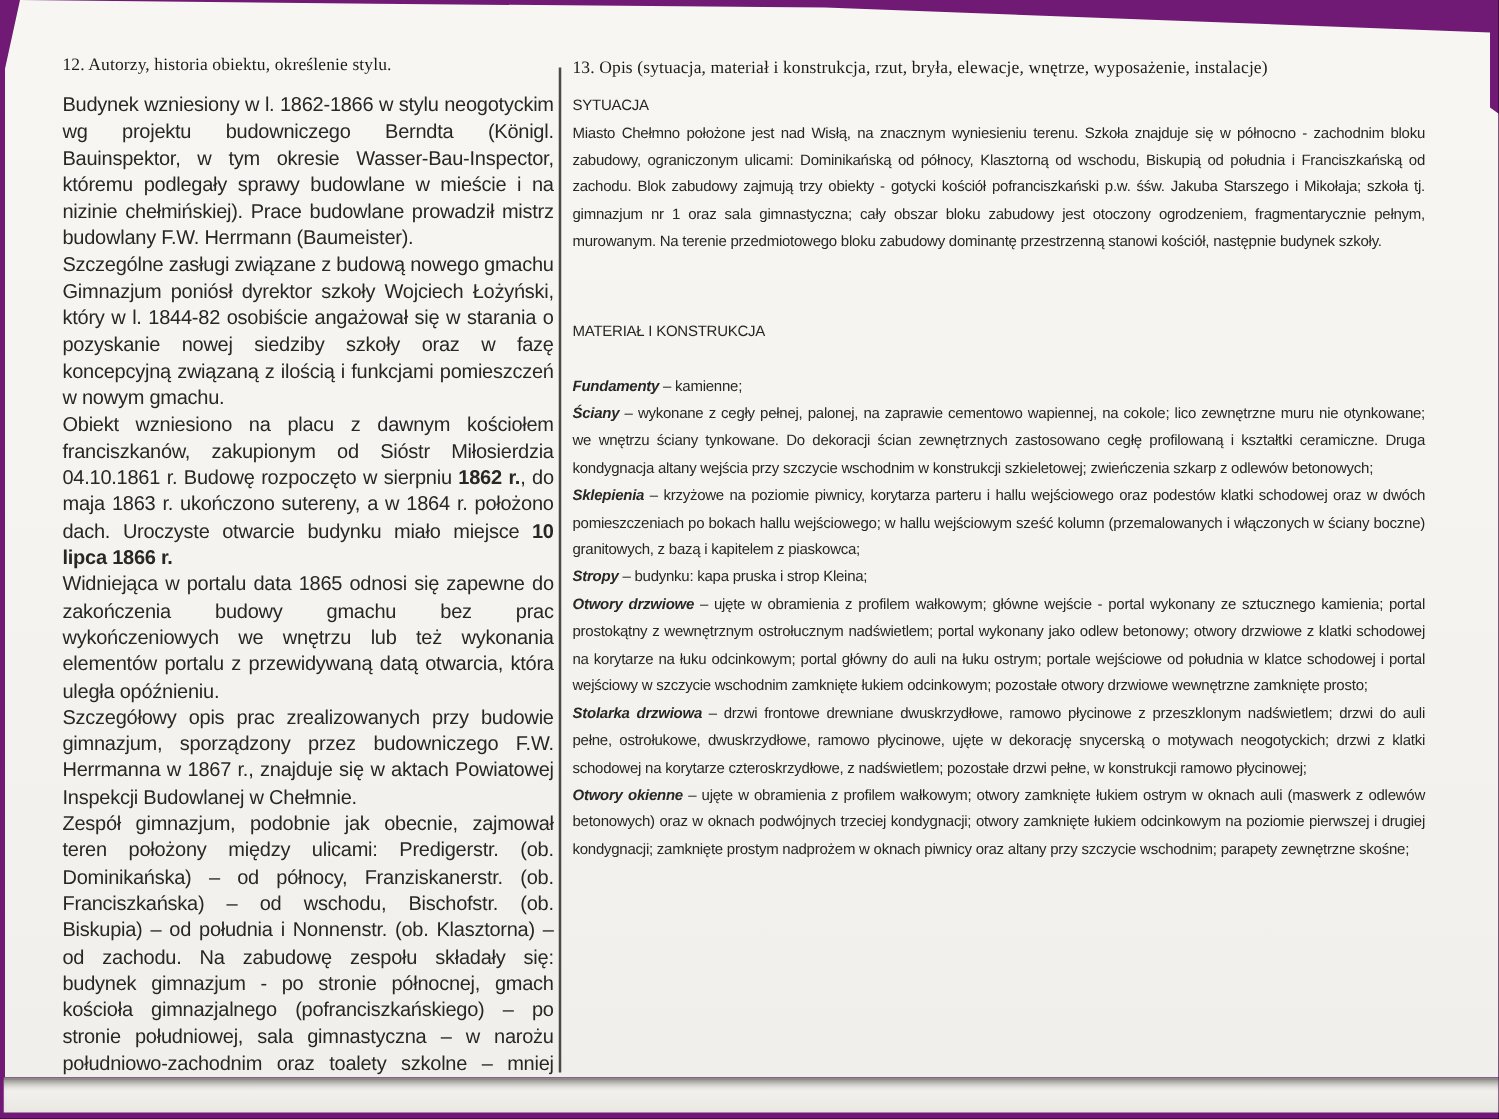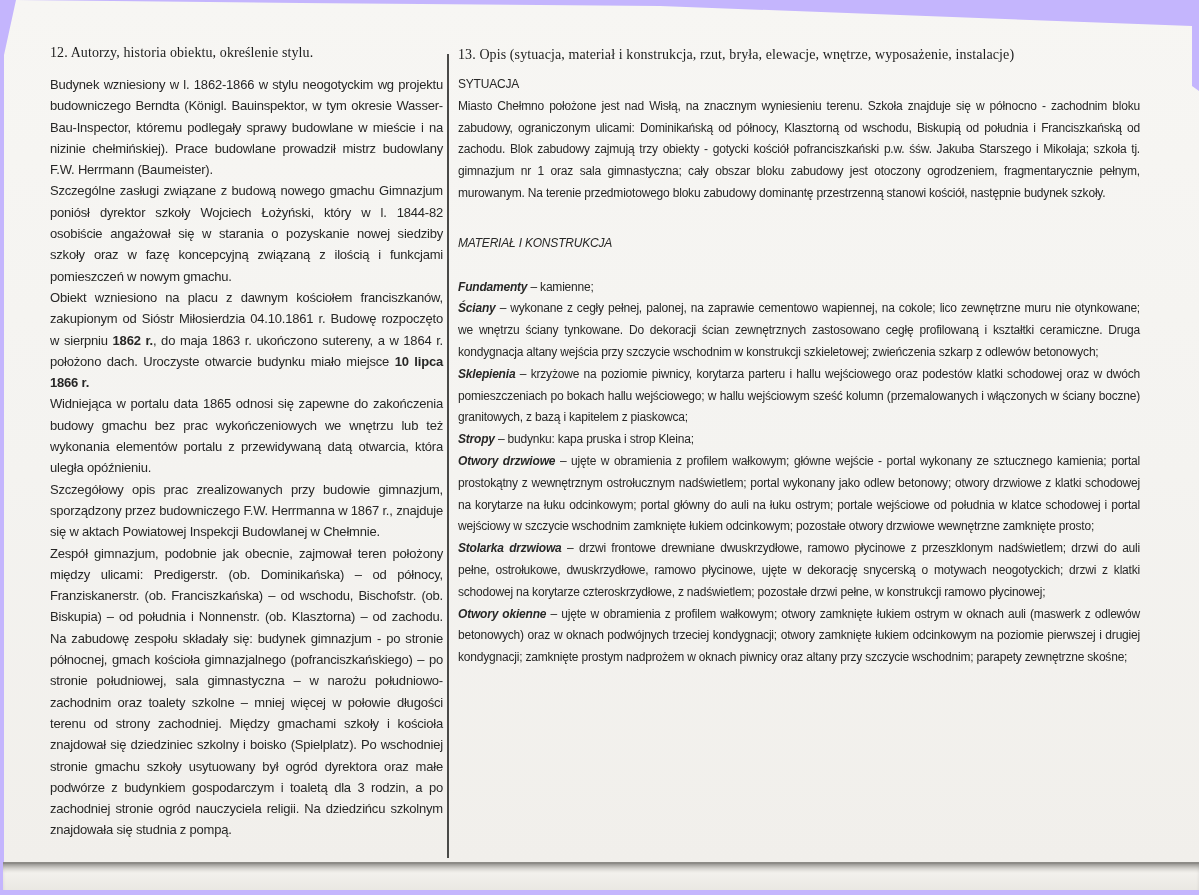--- a/index.html
+++ b/index.html
@@ -1,18 +1,18 @@
 <!DOCTYPE html>
 <html lang="pl"><head>
 <meta charset="utf-8">
 <style>
   html,body { margin:0; padding:0; background:#000; }
   .frame {
     position:relative; width:1199px; height:895px;
-    background:#c4b5fd; overflow:hidden;
+    background:#701a75; overflow:hidden;
     font-family:"Liberation Sans", sans-serif;
   }
   .card {
     position:absolute; left:0; top:0; width:1199px; height:862px;
     background:linear-gradient(180deg,#f7f6f3 0%,#f4f3f0 55%,#f1efeb 100%);
     clip-path:polygon(4px 55px, 16px 0px, 300px 3px, 660px 6px, 1192px 26px,
                       1192px 86px, 1199px 91px, 1199px 862px, 4px 862px);
   }
   .under-sheet {
     position:absolute; left:3px; top:862px; width:1196px; height:26px;
@@ -29,26 +29,26 @@
   .col-right { position:absolute; left:458px; top:46px; width:682px; }
   .col-left  .form-header { margin-bottom:13px; }
   .col-right .form-header { margin-bottom:11px; }
   .divider {
     position:absolute; left:447px; top:54px; width:2px; height:804px;
     background:#4a4a48;
   }
   .para {
     margin:0; text-align:justify; color:#272726; hyphens:none;
   }
-  .col-left  .para { font-size:13px; line-height:21.3px; letter-spacing:-0.2px; }
+  .col-left  .para { font-size:16px; line-height:21.3px; letter-spacing:-0.2px; }
   .col-right .para { font-size:12px; line-height:21.8px; letter-spacing:-0.2px; }
   .para .b  { font-weight:bold; }
   .para .bi { font-weight:bold; font-style:italic; }
   .sp-sm { margin-top:22px; }
-  .sp-lg { margin-top:28px;font-style:italic; }
+  .sp-lg { margin-top:50px; }
 </style>
 </head>
 <body>
 
 <div class="frame">
 
   <div class="card">
 
     <div class="col-left">
       <div class="form-header">12. Autorzy, historia obiektu, określenie stylu.</div>

